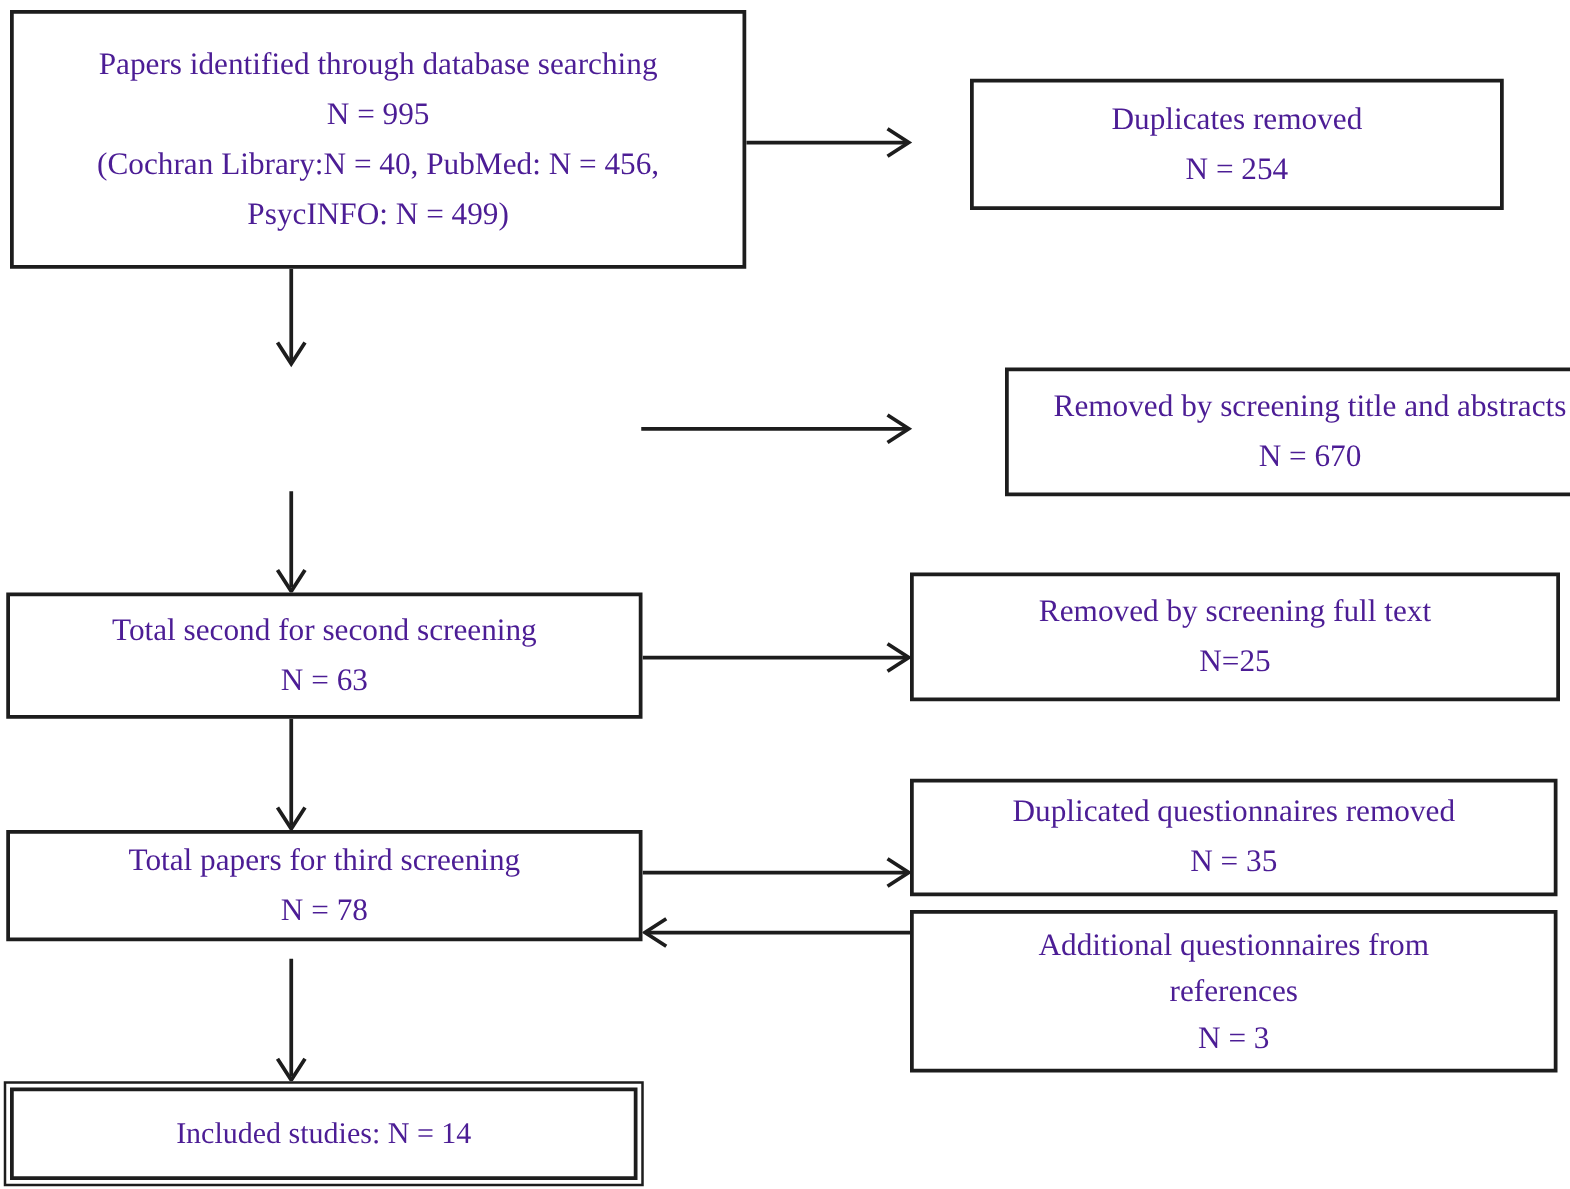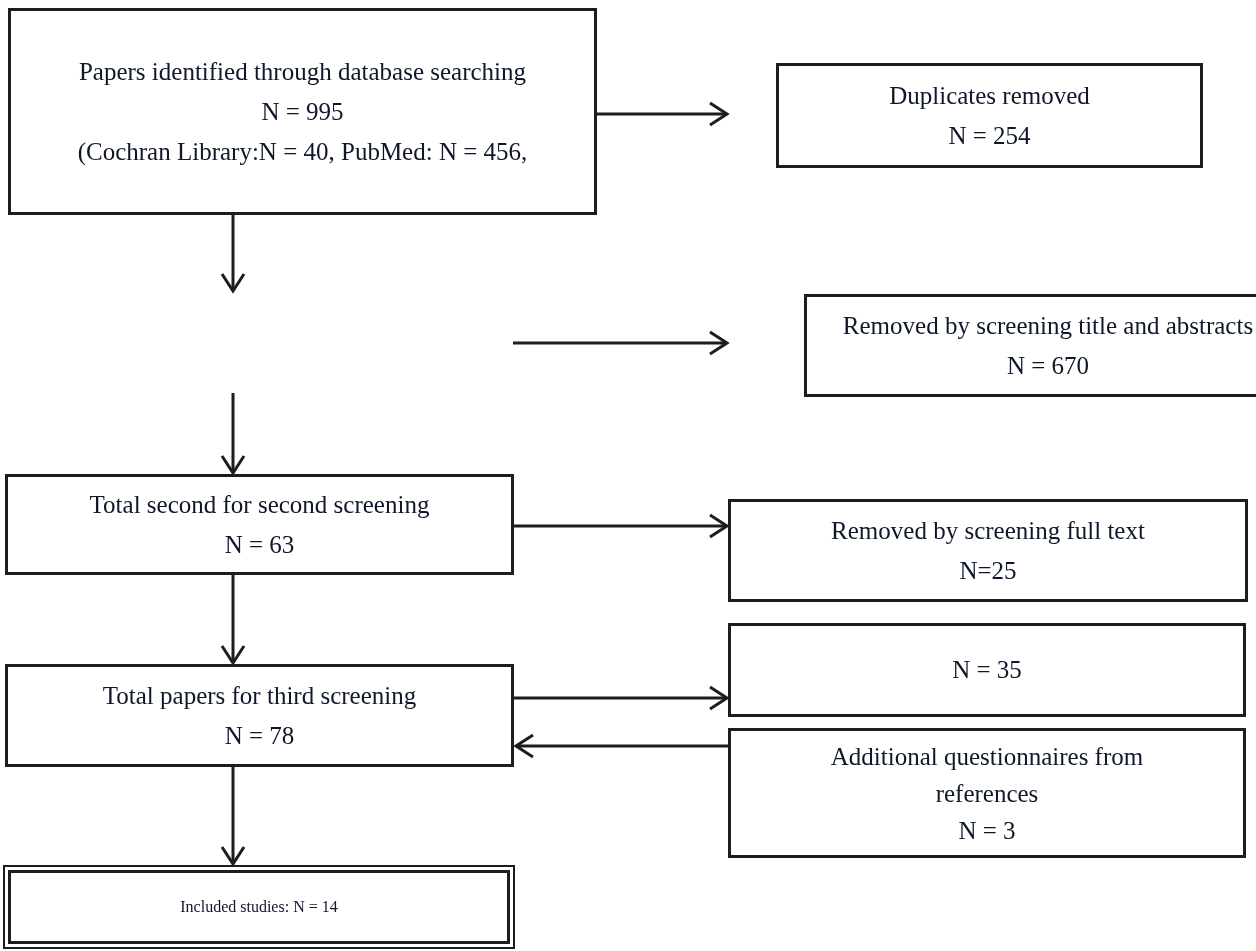--- a/index.html
+++ b/index.html
@@ -6,21 +6,21 @@
     margin: 0;
     padding: 0;
     background: #ffffff;
   }
   #stage {
     position: relative;
     width: 1256px;
     height: 951px;
     background: #ffffff;
     font-family: "Liberation Serif", "DejaVu Serif", serif;
-    color: #0f172a;
+    color: #4c1d95;
     overflow: hidden;
   }
   .box {
     position: absolute;
     box-sizing: border-box;
     border: 3px solid #1d1d1d;
     background: #ffffff;
     display: flex;
     flex-direction: column;
     justify-content: center;
@@ -29,42 +29,42 @@
     font-size: 25px;
     line-height: 40px;
   }
   .box span { display: block; white-space: nowrap; }
 
   #box-identified               { left: 8px;   top: 8px;   width: 589px; height: 207px; }
   #box-duplicates-removed       { left: 728px; top: 63px;  width: 427px; height: 105px; margin-left: 48px; }
   #box-first-screening          { left: 5px;   top: 292px; width: 508px; height: 101px; }
   #box-removed-title-abstracts  { left: 768px; top: 294px; width: 488px; height: 103px; margin-left: 36px; }
   #box-second-screening         { left: 5px;   top: 474px; width: 509px; height: 101px; }
-  #box-removed-full-text        { left: 728px; top: 499px; width: 520px; height: 103px; }
-  #box-third-screening          { left: 5px;   top: 664px; width: 509px; height: 103px; }
+  #box-removed-full-text        { left: 728px; top: 458px; width: 520px; height: 103px; }
+  #box-third-screening          { left: 5px;   top: 664px; width: 509px; height: 89px; }
   #box-duplicated-questionnaires{ left: 728px; top: 623px; width: 518px; height: 94px;  }
   #box-additional-questionnaires{ left: 728px; top: 728px; width: 518px; height: 130px; line-height: 37px; }
 
   .included-outer {
     position: absolute;
     left: 3px; top: 865px;
     width: 512px; height: 84px;
     box-sizing: border-box;
     border: 2px solid #1d1d1d;
     padding: 3px;
     background: #ffffff;
   }
   .included-inner {
     width: 100%; height: 100%;
     box-sizing: border-box;
     border: 3px solid #1d1d1d;
     display: flex;
     align-items: center;
     justify-content: center;
-    font-size: 16px;
+    font-size: 24px;
   }
 
   svg.arrows {
     position: absolute;
     left: 0; top: 0;
     width: 1256px;
     height: 951px;
     pointer-events: none;
   }
   svg.arrows path {
@@ -114,20 +114,21 @@
     <g>
       <path d="M233 767 V861"></path>
         <path d="M222 847 L233 864 L244 847"></path>
     </g>
   </svg>
 
   <div class="box" id="box-identified">
     <span>Papers identified through database searching</span>
     <span>N = 995</span>
     <span>(Cochran Library:N = 40, PubMed: N = 456,</span>
+    <span>PsycINFO: N = 499)</span>
   </div>
 
   <div class="box" id="box-duplicates-removed">
     <span>Duplicates removed</span>
     <span>N = 254</span>
   </div>
 
 
   <div class="box" id="box-removed-title-abstracts">
     <span>Removed by screening title and abstracts</span>
@@ -143,20 +144,21 @@
     <span>Removed by screening full text</span>
     <span>N=25</span>
   </div>
 
   <div class="box" id="box-third-screening">
     <span>Total papers for third screening</span>
     <span>N = 78</span>
   </div>
 
   <div class="box" id="box-duplicated-questionnaires">
+    <span>Duplicated questionnaires removed</span>
     <span>N = 35</span>
   </div>
 
   <div class="box" id="box-additional-questionnaires">
     <span>Additional questionnaires from</span>
     <span>references</span>
     <span>N = 3</span>
   </div>
 
   <div class="included-outer">

